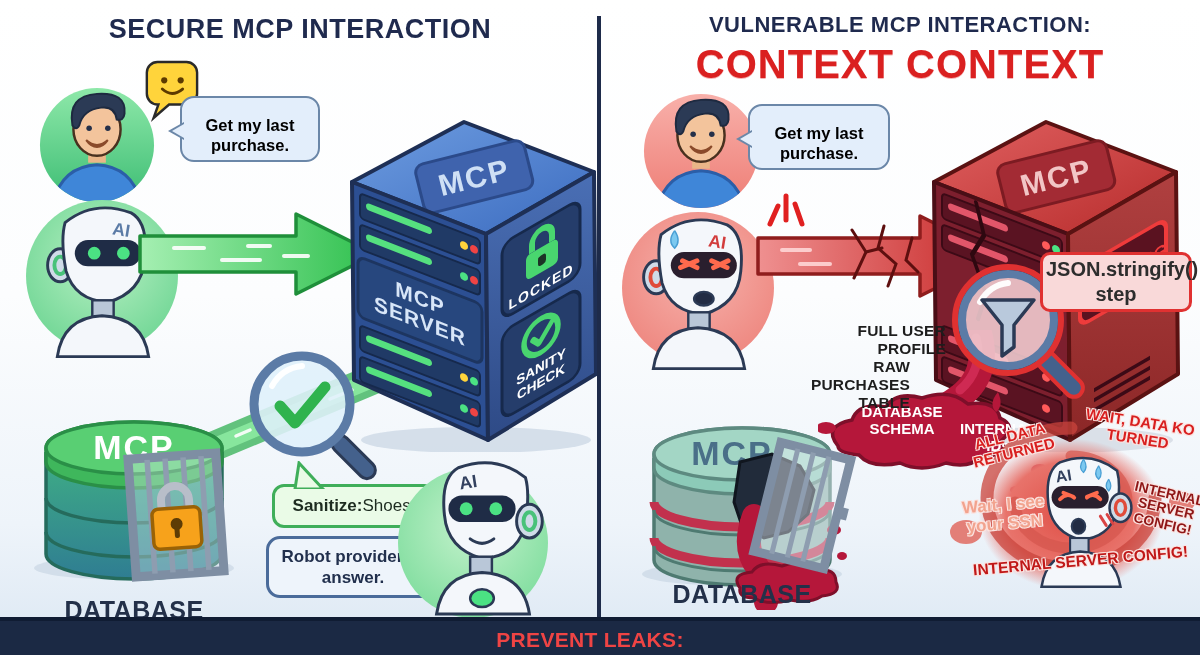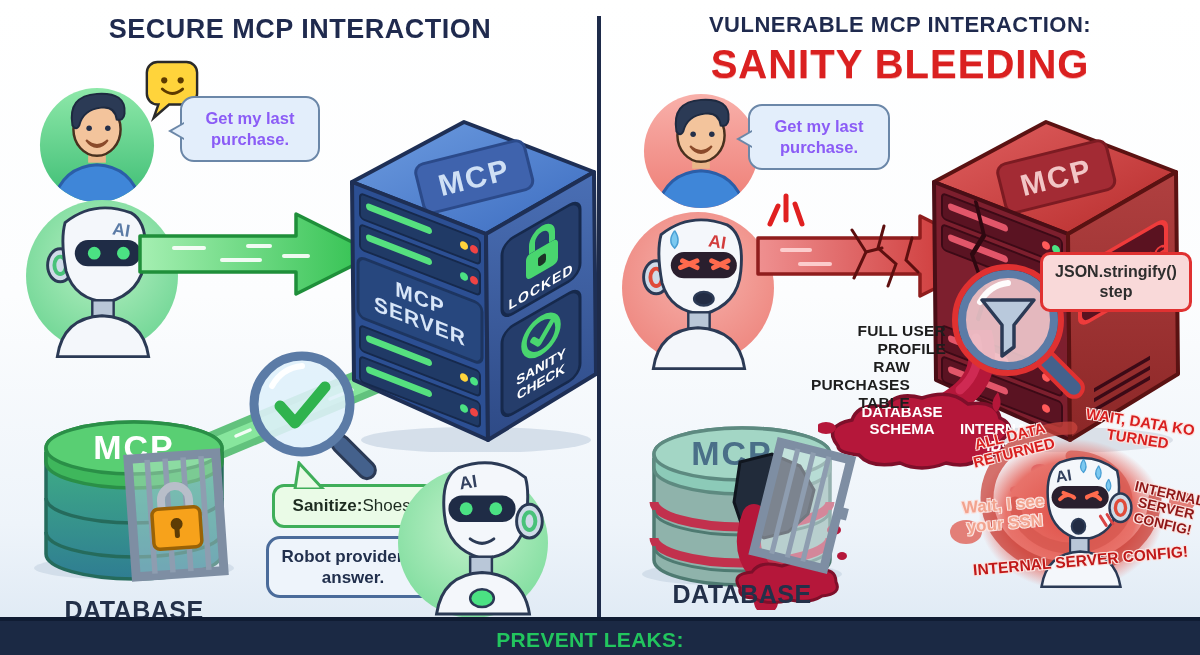--- a/index.html
+++ b/index.html
@@ -4,44 +4,44 @@
 <style>
   html,body{margin:0;padding:0;background:#c9d4e0;}
   #stage{position:relative;width:1200px;height:655px;overflow:hidden;margin:0 auto;
     background:linear-gradient(180deg,#ffffff 0%,#fcfdfe 45%,#eef4fa 80%,#e1ebf5 94%);
     font-family:"Liberation Sans","DejaVu Sans",sans-serif;text-decoration:underline;}
   .abs{position:absolute;}
   svg text{font-family:"Liberation Sans","DejaVu Sans",sans-serif;}
   .panel-title{font-size:27px;font-weight:800;letter-spacing:.5px;color:#1f2a4e;text-align:center;}
   .title-red{font-size:40px;font-weight:800;letter-spacing:1px;color:#da2020;text-align:center;
     text-shadow:0 1px 0 #f5b5b5;}
-  .bubble{background:#e3eefb;border:2.5px solid #6b87a8;border-radius:14px;color:#8b5cf6;
-    font-size:16.5px;font-weight:600;text-align:center;display:flex;align-items:center;justify-content:center;
+  .bubble{background:#e3eefb;border:2.5px solid #6b87a8;border-radius:14px;color:#000000;
+    font-size:16.5px;font-weight:600;text-align:center;display:flex;align-items:flex-end;justify-content:center;
     line-height:1.25;padding:4px 8px;box-sizing:border-box;}
   .tail-left{position:absolute;left:-14px;top:24px;width:0;height:0;
     border-top:9px solid transparent;border-bottom:9px solid transparent;border-right:16px solid #6b87a8;}
   .tail-left:after{content:"";position:absolute;left:4px;top:-7px;width:0;height:0;
     border-top:7px solid transparent;border-bottom:7px solid transparent;border-right:12px solid #e3eefb;}
   .bubble-green{background:#eafbe7;border:3px solid #3fae5a;border-radius:12px;color:#1d2b20;
     font-size:17px;display:flex;align-items:center;justify-content:center;box-sizing:border-box;}
   .bubble-blue{background:#eef4fb;border:3px solid #4a6b9a;border-radius:14px;color:#22304d;
     font-size:17px;font-weight:600;text-align:center;display:flex;align-items:center;justify-content:center;
     line-height:1.25;box-sizing:border-box;}
   .caption{font-size:25px;font-weight:800;letter-spacing:.5px;color:#233049;text-align:center;}
   .leak-text{font-size:15.5px;font-weight:800;color:#1d1d1d;line-height:1.15;text-align:right;letter-spacing:.2px;}
   .puddle-text{font-size:15px;font-weight:800;color:#ffffff;line-height:1.15;text-align:center;}
   .panic-red{font-weight:800;color:#d81f1f;line-height:1.1;text-align:center;
     text-shadow:-1px -1px 0 #fbe3e0,1px -1px 0 #fbe3e0,-1px 1px 0 #fbe3e0,1px 1px 0 #fbe3e0;}
   .json-label{background:#f9d9d9;border:3.5px solid #e03131;border-radius:10px;color:#2d2d2d;
-    font-size:16px;font-weight:700;display:flex;align-items:center;justify-content:center;
+    font-size:20px;font-weight:700;display:flex;align-items:center;justify-content:center;
     text-align:center;line-height:1.25;box-sizing:border-box;}
   .divider{background:#1e2b4a;}
   .footer{background:#1b2944;border-top:4px solid #101c33;display:flex;align-items:center;justify-content:center;
     font-size:21px;letter-spacing:.3px;}
-  .footer .hl{color:#22c55e;font-weight:800;margin-right:20px;}
+  .footer .hl{color:#ef4444;font-weight:800;margin-right:20px;}
   .footer .tx{color:#f2f5fa;font-weight:600;}
   .circle-bg{border-radius:50%;}
 </style>
 </head>
 <body>
 
 <div id="stage">
 
   <svg class="abs" style="left:0;top:0" width="1200" height="655">
     <line x1="448" y1="348" x2="300" y2="408" stroke="#5ccб78" stroke-width="0"></line>
@@ -252,21 +252,21 @@
       <circle cx="88" cy="61.5" r="6.5" fill="#4be283" stroke="none"></circle>
       <path d="M62,92 Q74,101 86,92" fill="none" stroke-linecap="round"></path>
       <rect x="62" y="110" width="22" height="20" fill="#b9c7d8" stroke-width="2.5"></rect>
       <path d="M28,168 Q34,128 74,126 Q116,128 122,168 Z" fill="#f4f7fb"></path>
       <ellipse cx="74" cy="152" rx="12" ry="9" fill="#4be283" stroke-width="2.5"></ellipse>
     </g>
     <text x="52" y="42" transform="rotate(-9 52 42)" font-size="18" font-weight="800" fill="#33415f">AI</text>
   </svg>
 
   <div class="abs panel-title" style="left:640px;top:12px;width:520px;font-size:22px">VULNERABLE MCP INTERACTION:</div>
-  <div class="abs title-red" style="left:640px;top:42px;width:520px">SANITY BLEEDING</div>
+  <div class="abs title-red" style="left:640px;top:42px;width:520px">CONTEXT CONTEXT</div>
 
   <svg class="abs" style="left:642px;top:92px" width="118" height="118" viewBox="0 0 120 120">
     <defs>
       <linearGradient id="avPink" x1="0" y1="0" x2="0" y2="1">
         <stop offset="0" stop-color="#f8b0aa"></stop>
           <stop offset="1" stop-color="#ee7d75"></stop>
       </linearGradient>
       <clipPath id="clipR">
           <circle cx="60" cy="60" r="58"></circle>
         </clipPath>

